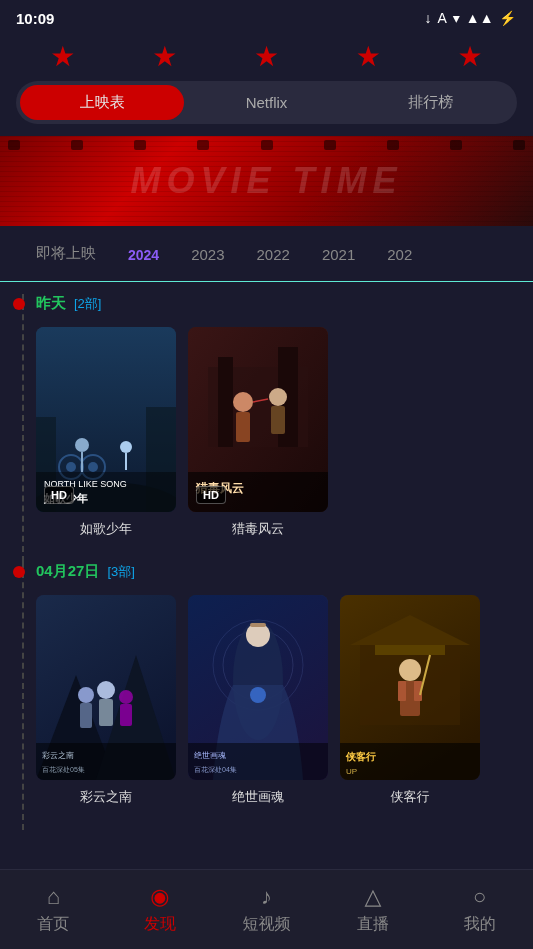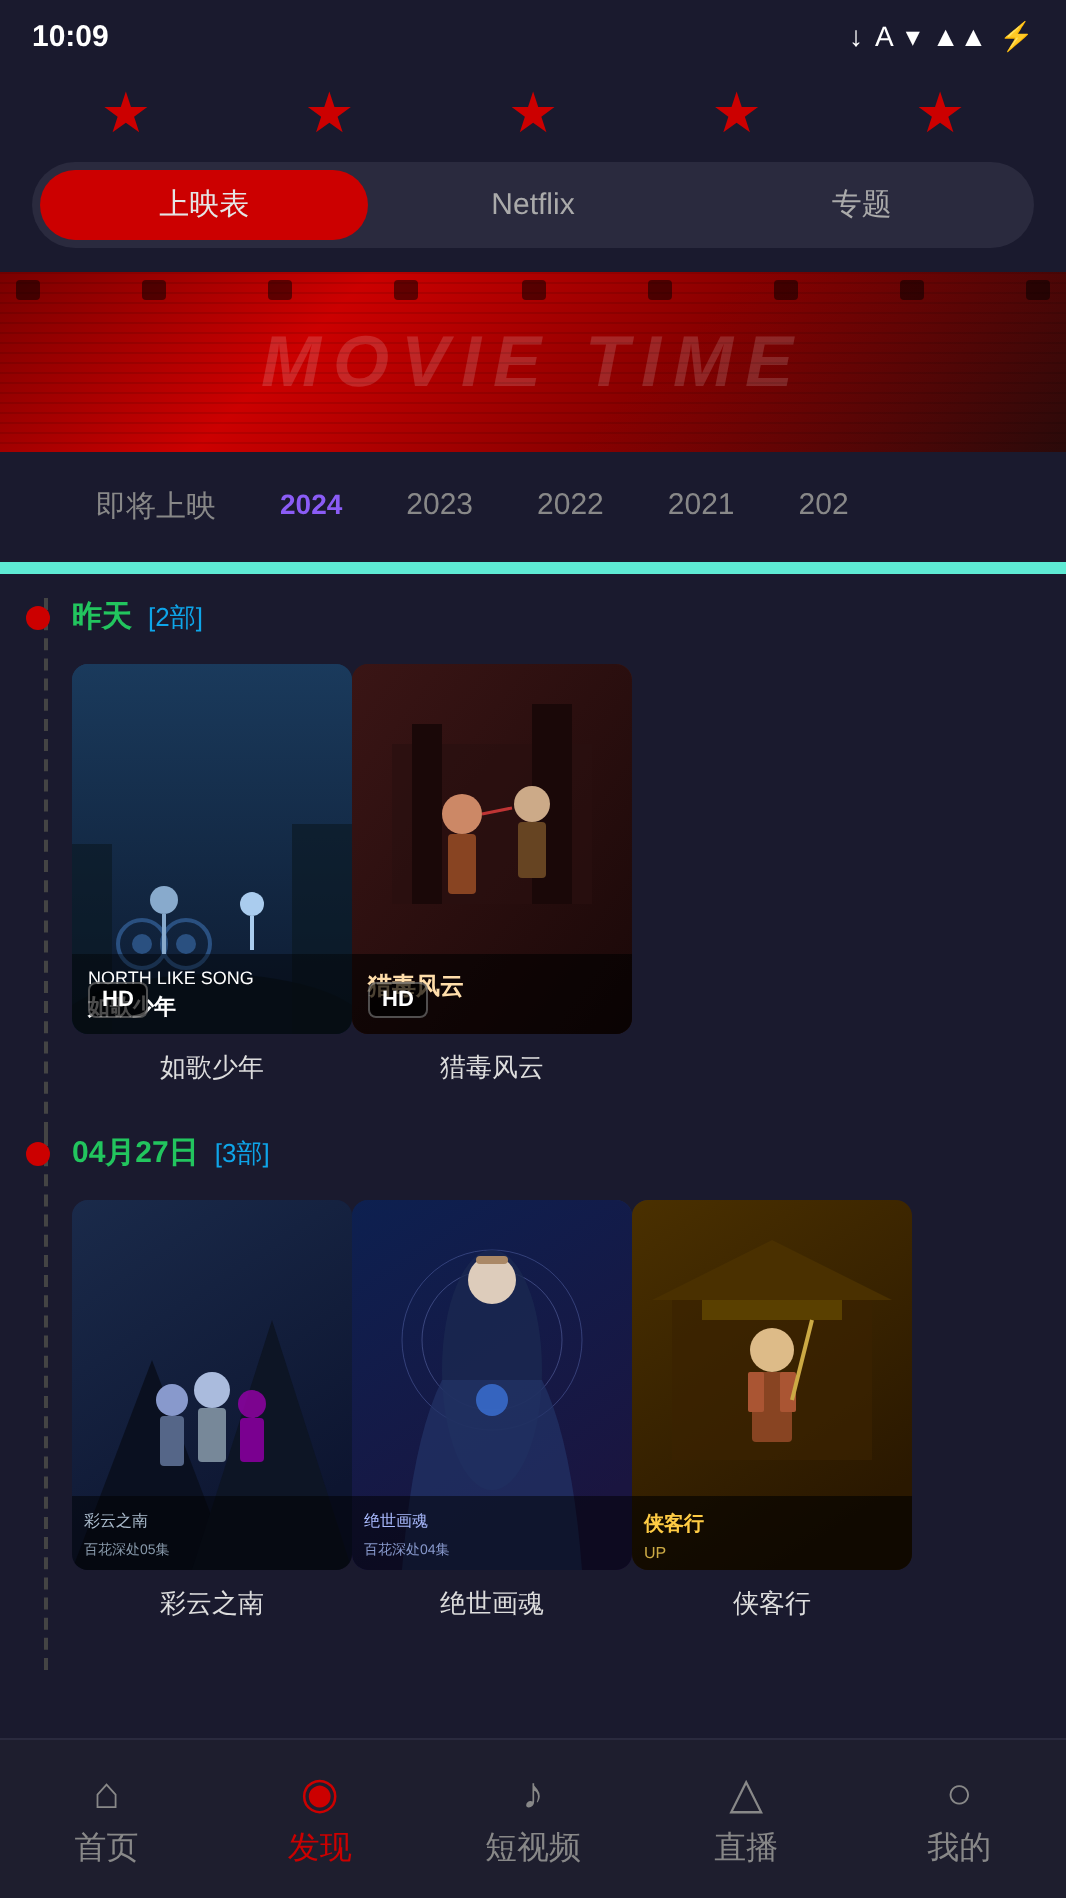--- a/index.html
+++ b/index.html
@@ -106,26 +106,26 @@
         transparent,
         transparent 4px,
         rgba(0,0,0,0.1) 4px,
         rgba(0,0,0,0.1) 5px
       );
     }
 
     
     .year-tabs {
       display: flex;
-      align-items: flex-start;
+      align-items: flex-end;
       gap: 0;
       background: #1a1a2e;
-      padding: 14px 32px;
+      padding: 14px 20px;
       overflow-x: auto;
-      border-bottom: 6px solid #5eead4;
+      border-bottom: 1px solid #5eead4;
     }
     .year-tab {
       padding: 4px 16px;
       font-size: 15px;
       color: #888;
       white-space: nowrap;
       cursor: pointer;
     }
     .year-tab.active {
       color: #8b5cf6;
@@ -197,20 +197,21 @@
       color: #22c55e;
     }
     .section-count {
       font-size: 13px;
       color: #0ea5e9;
     }
 
     
     .movie-grid {
       display: flex;
+      gap: 12px;
       flex-wrap: nowrap;
     }
     .movie-card {
       flex: 0 0 auto;
       width: 140px;
       cursor: pointer;
     }
     .movie-poster {
       width: 140px;
       height: 185px;
@@ -342,21 +343,21 @@
     <span class="star">★</span>
   </div>
   <div class="tabs">
     <div class="tab active">
       <span>上映表</span>
     </div>
     <div class="tab">
       <span>Netflix</span>
     </div>
     <div class="tab">
-      <span>专题</span>
+      <span>排行榜</span>
     </div>
   </div>
 </div>
 
 <div class="hero-banner">
   <div class="hero-overlay"></div>
   <div class="filmstrip-holes">
     <div class="hole"></div>
       <div class="hole"></div>
       <div class="hole"></div>

